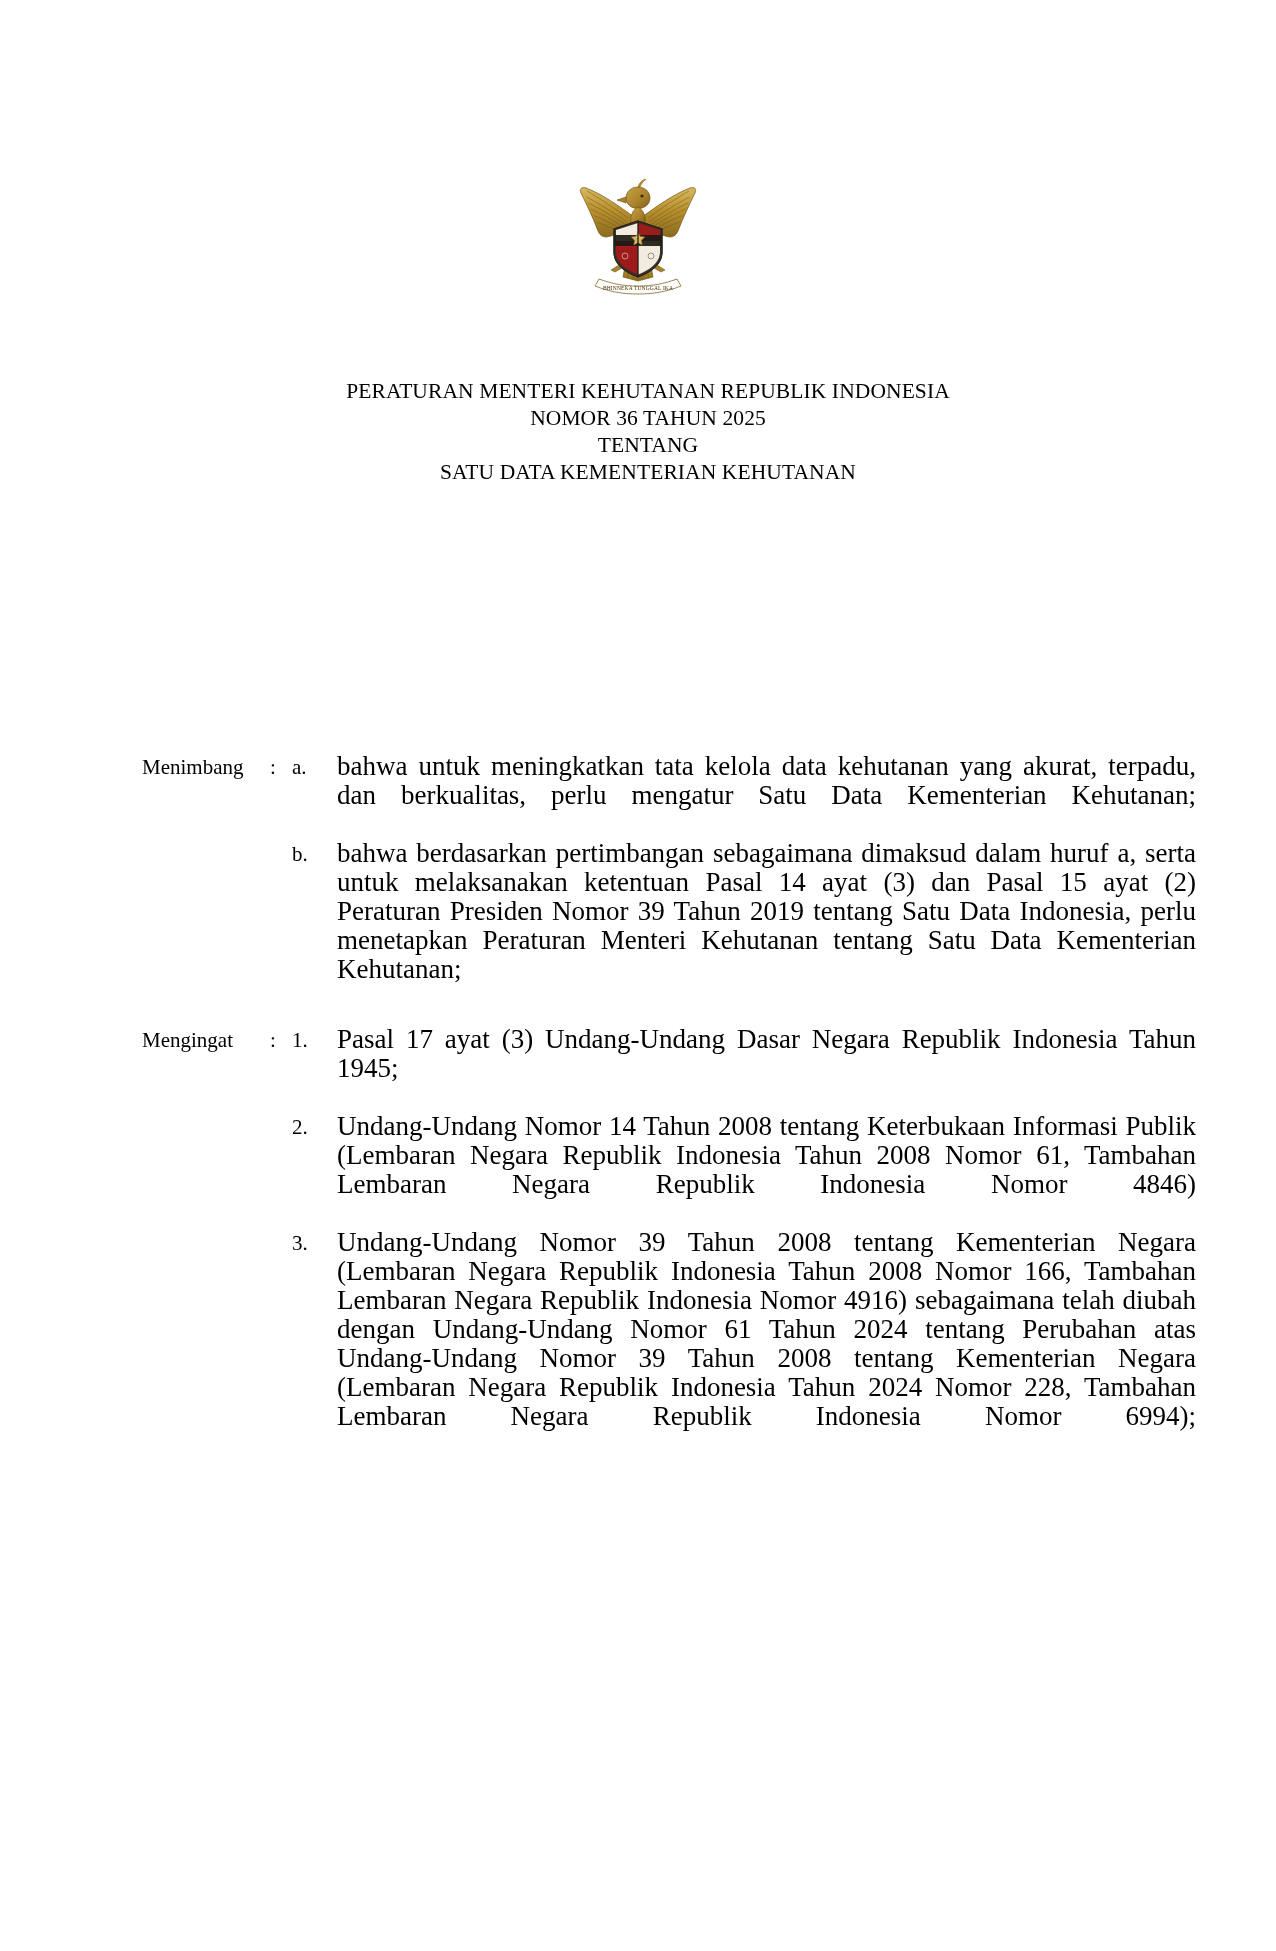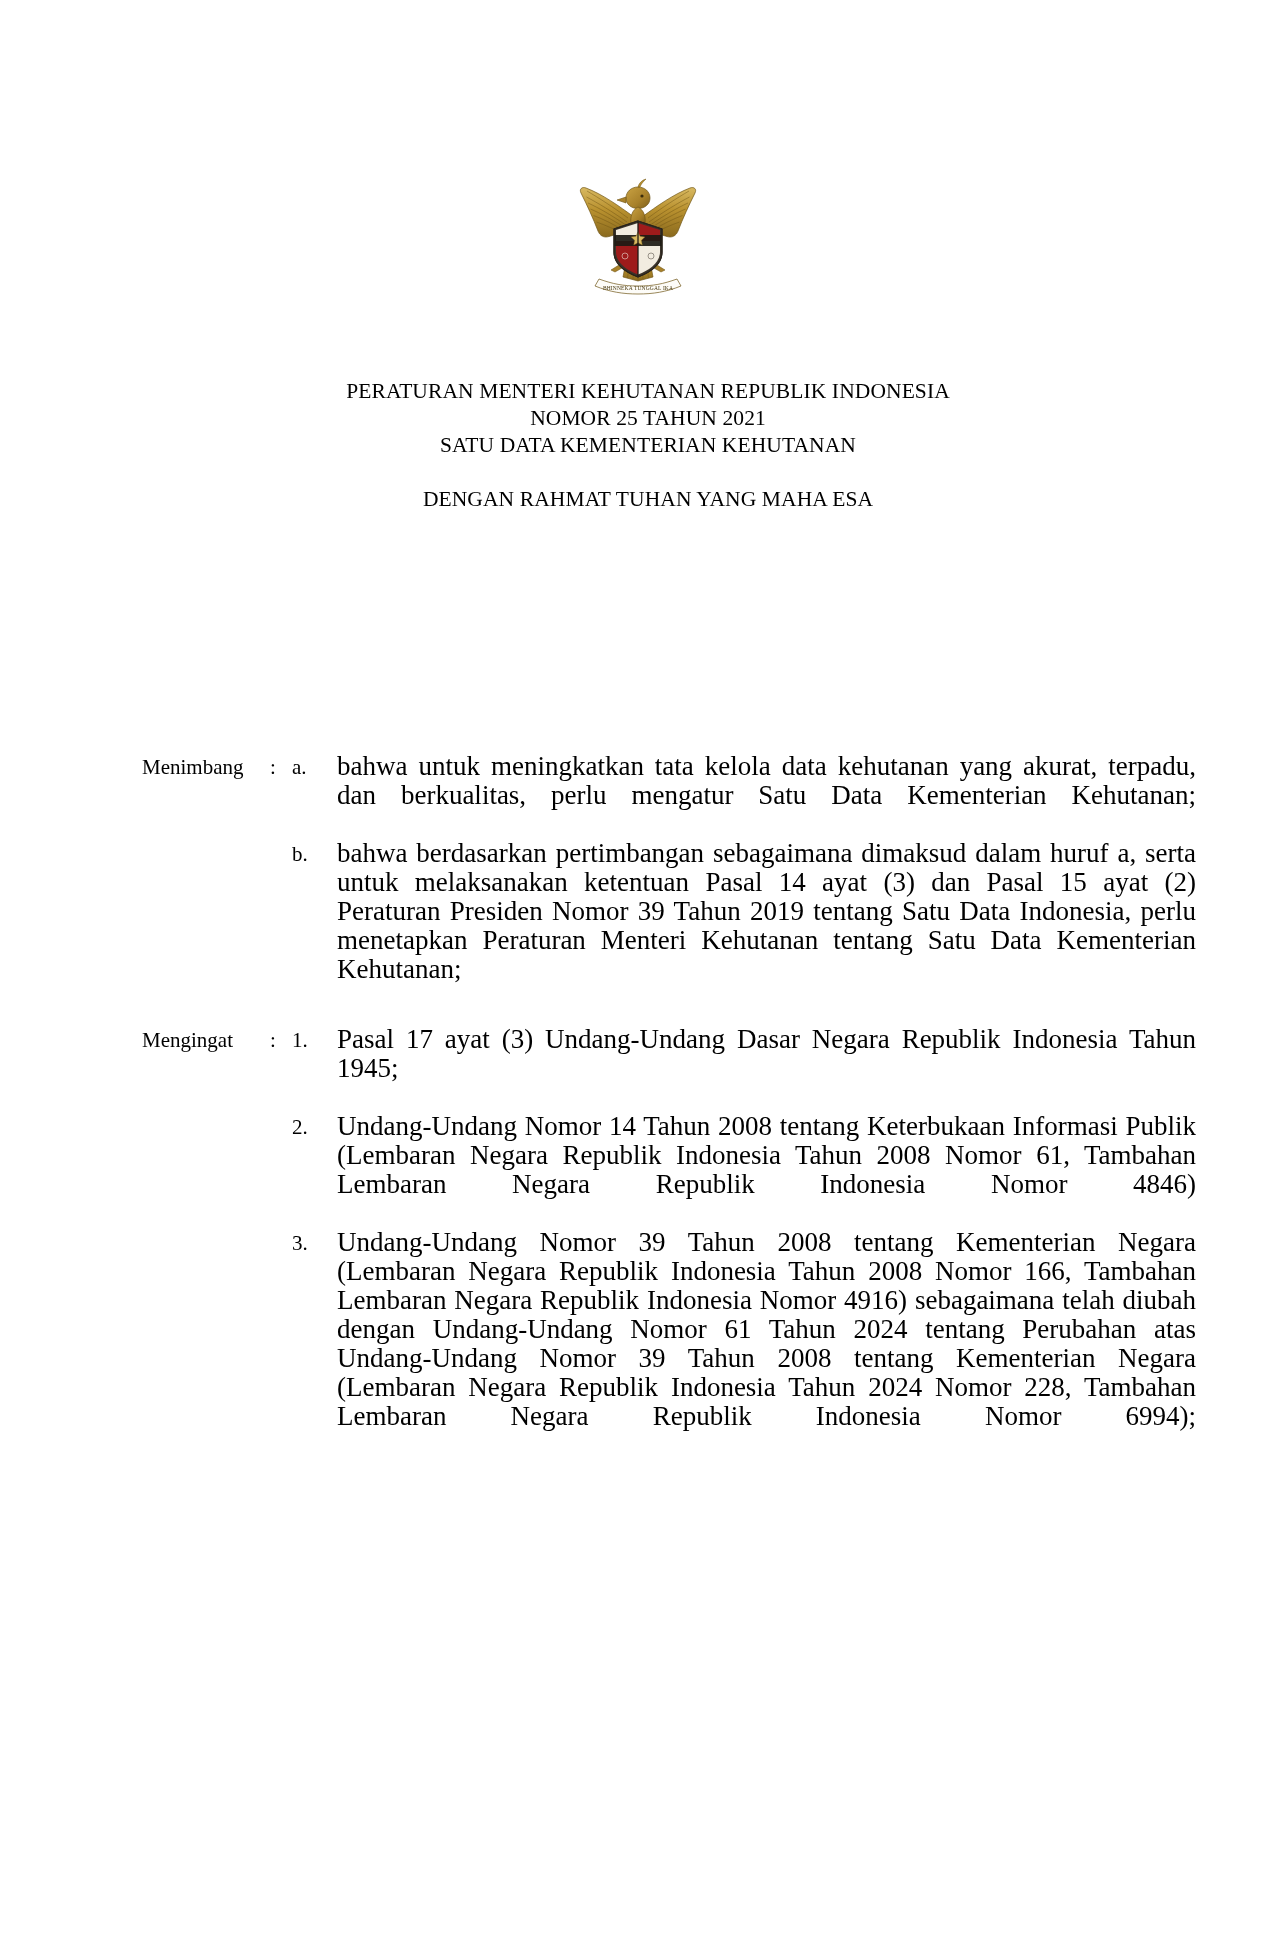--- a/index.html
+++ b/index.html
@@ -206,24 +206,24 @@
       <g>
         <path d="M72 242 C100 252 120 256 150 256 C180 256 200 252 228 242
                  L236 256 C206 268 180 272 150 272 C120 272 94 268 64 256 Z" fill="#fdfcf8" stroke="#6f5415" stroke-width="1.4"></path>
         <text x="150" y="264" text-anchor="middle" font-family="Liberation Serif, serif" font-size="11" fill="#4a3a10" letter-spacing="0.3">BHINNEKA TUNGGAL IKA</text>
       </g>
     </svg>
   </div>
 
   <div class="title-block">
     <div class="title-line">PERATURAN MENTERI KEHUTANAN REPUBLIK INDONESIA</div>
-    <div class="title-line">NOMOR 25 TAHUN 2021</div>
+    <div class="title-line">NOMOR 36 TAHUN 2025</div>
+    <div class="title-line">TENTANG</div>
     <div class="title-line">SATU DATA KEMENTERIAN KEHUTANAN</div>
     <div class="spacer-line"></div>
-    <div class="title-line">DENGAN RAHMAT TUHAN YANG MAHA ESA</div>
     <div class="spacer-line"></div>
   </div>
 
   <div class="body-block">
 
     <div class="clause">
       <div class="clause-label">Menimbang</div>
       <div class="clause-colon">:</div>
       <div class="clause-items">
         <div class="item">

